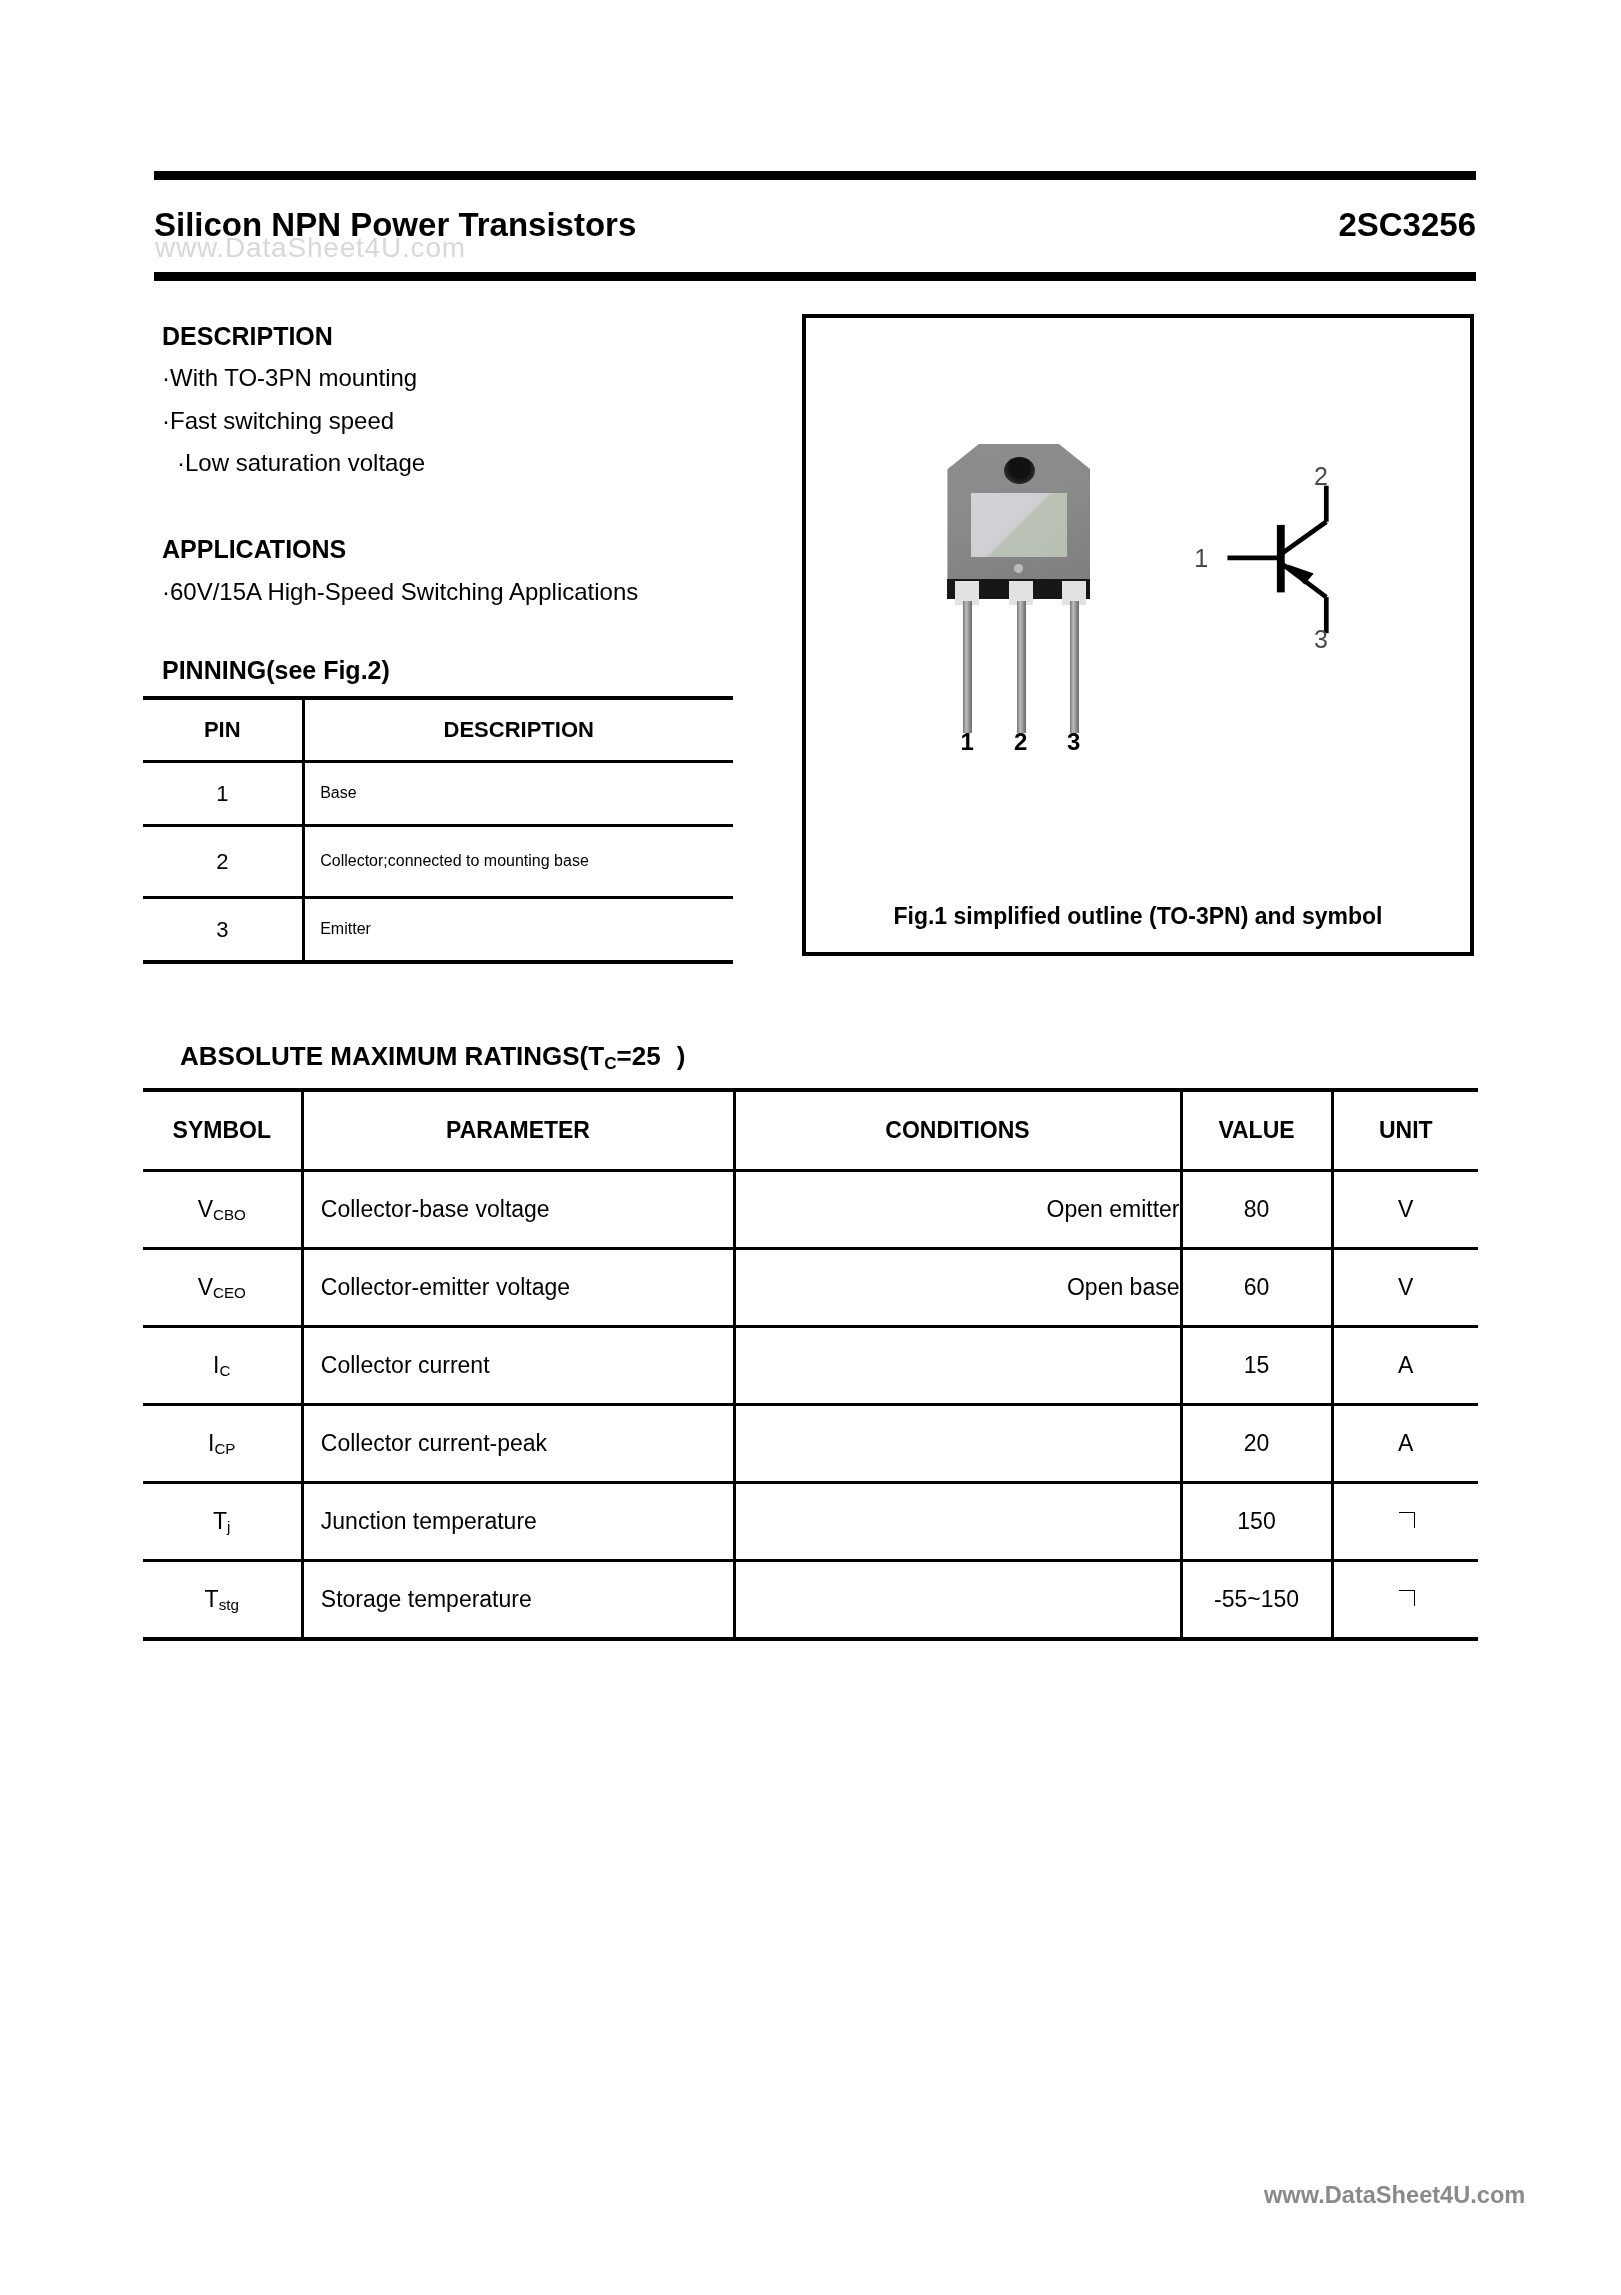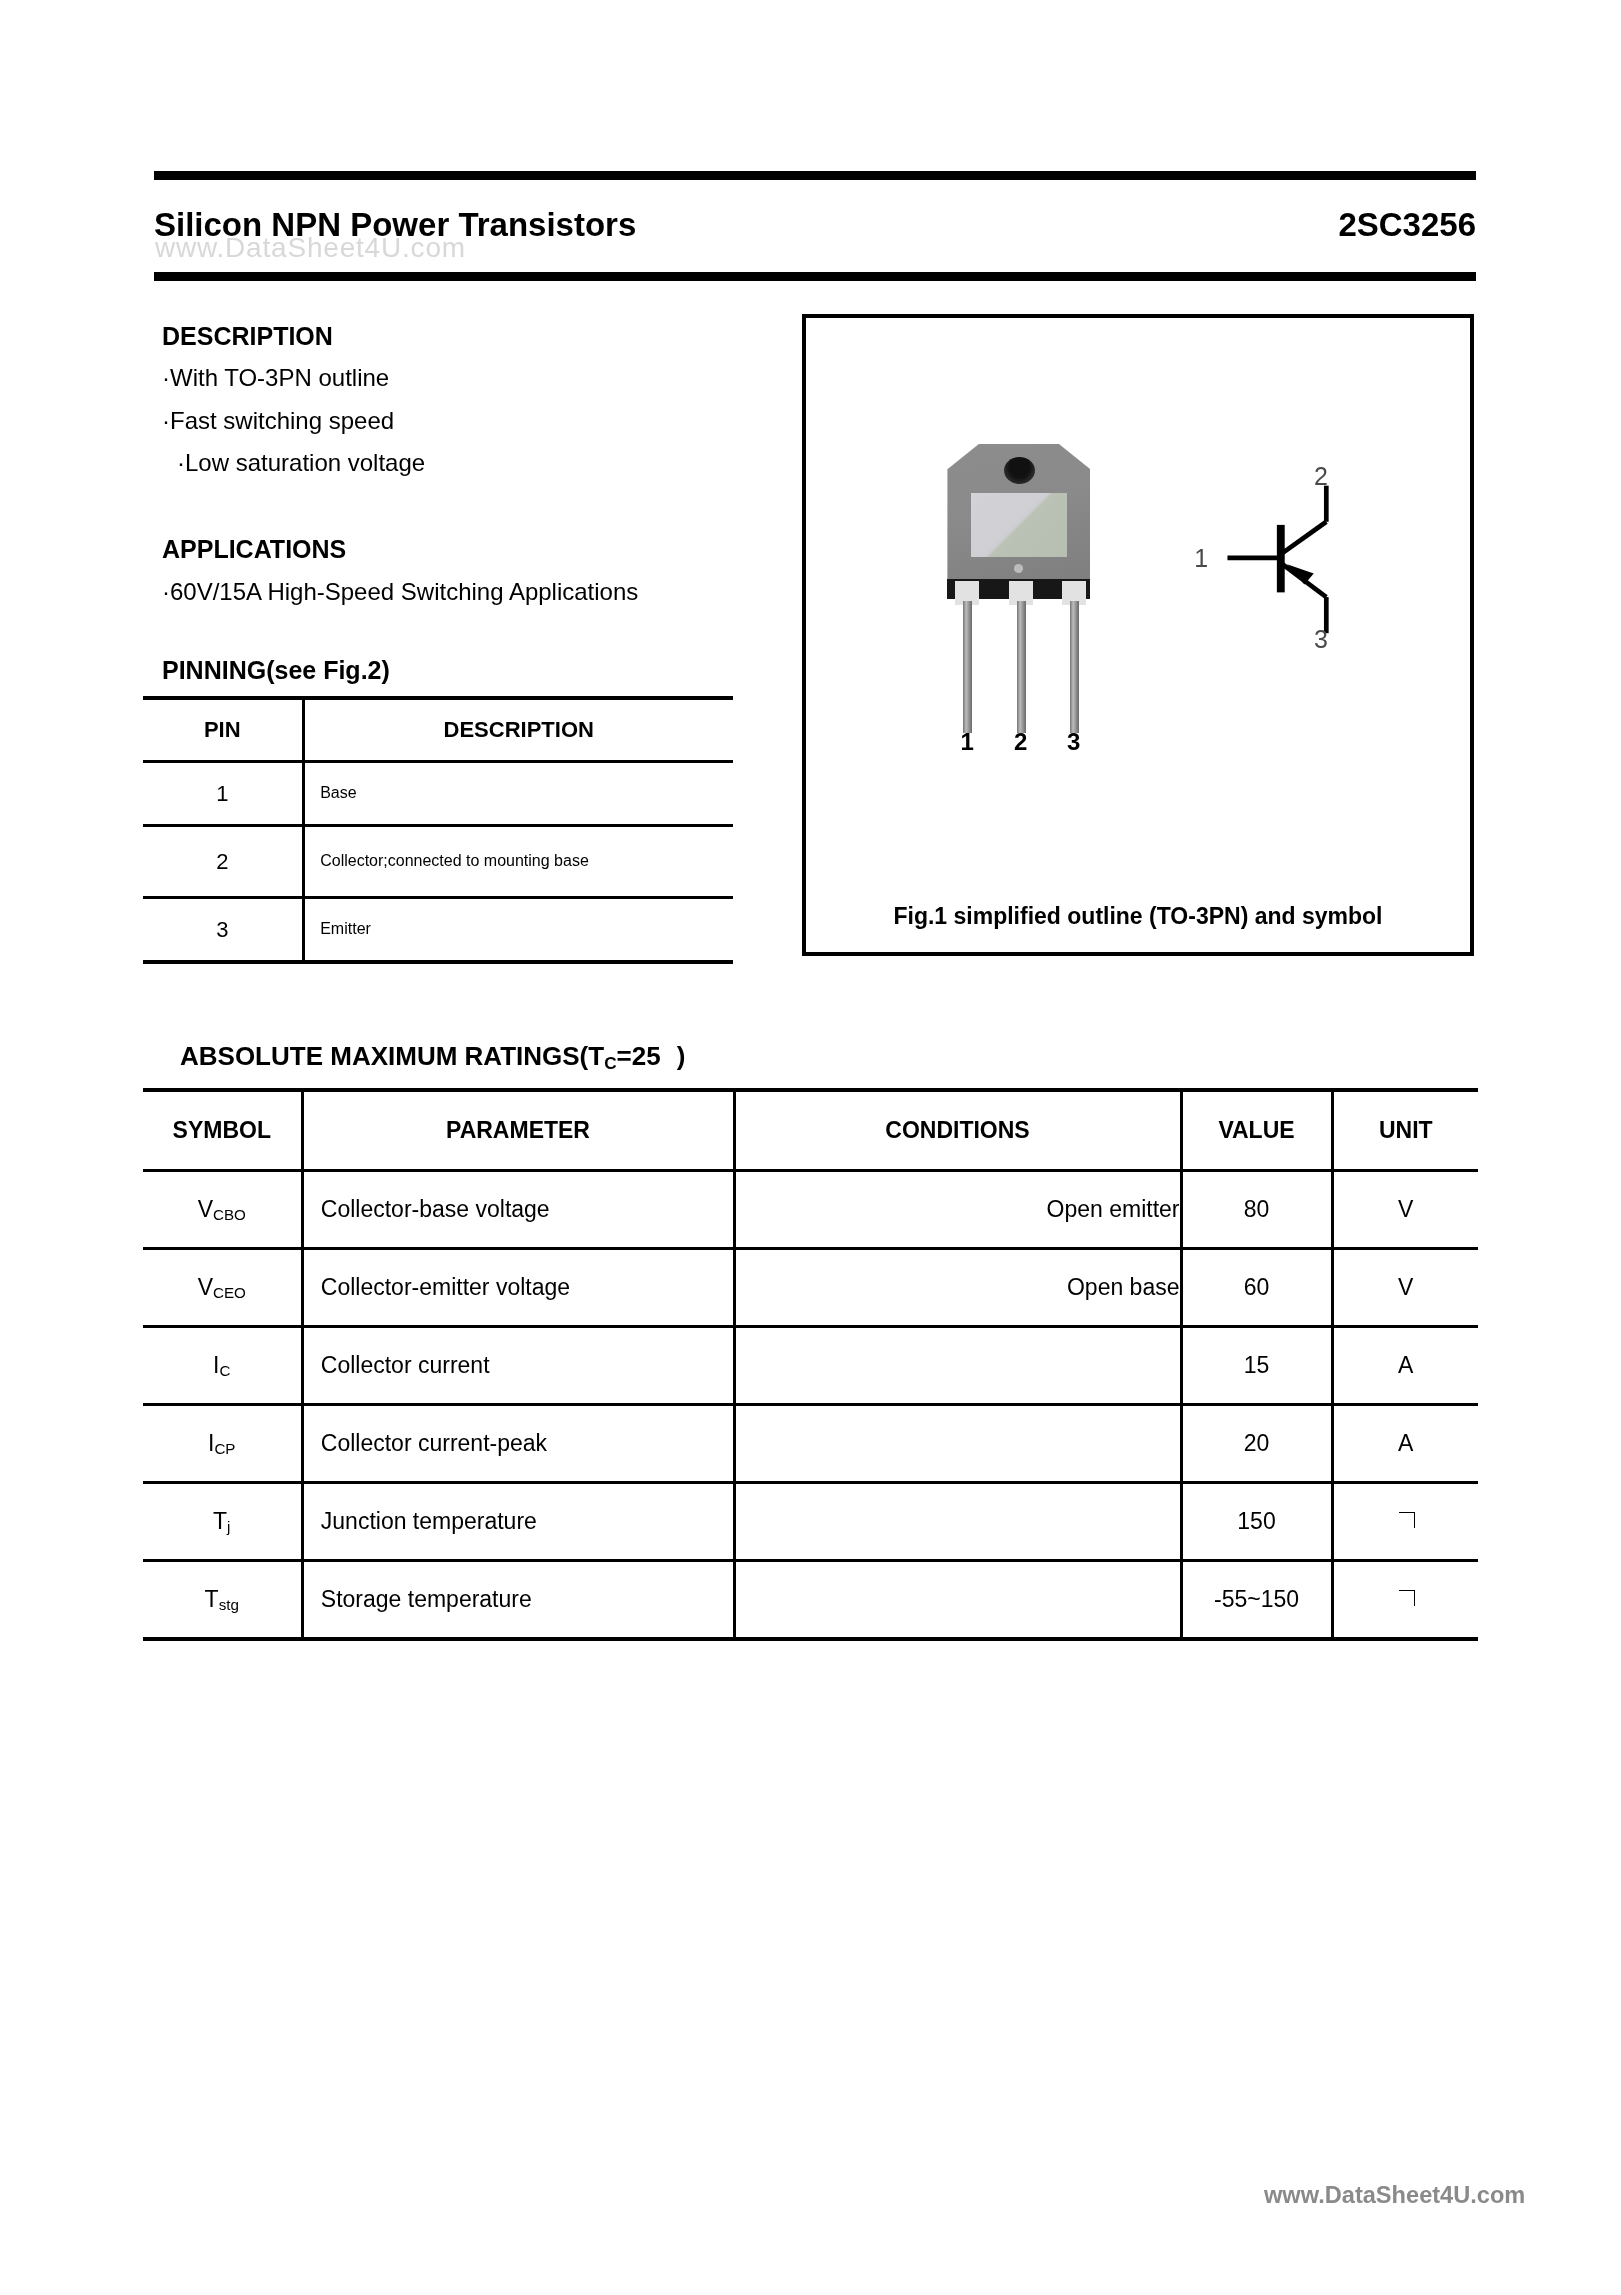--- a/index.html
+++ b/index.html
@@ -354,21 +354,21 @@
   <div class="wm-title">www.DataSheet4U.com</div>
 
   <div class="title-row">
     <div class="title-left">Silicon NPN Power Transistors</div>
     <div class="title-right">2SC3256</div>
   </div>
 
   <div class="rule rule-bottom"></div>
 
   <div class="sec-head" id="desc-head">DESCRIPTION</div>
-  <div class="body-line desc-item-0">·With TO-3PN outline</div>
+  <div class="body-line desc-item-0">·With TO-3PN mounting</div>
   <div class="body-line desc-item-1">·Fast switching speed</div>
   <div class="body-line desc-item-2">·Low saturation voltage</div>
 
   <div class="sec-head" id="app-head">APPLICATIONS</div>
   <div class="body-line app-item-0">·60V/15A High-Speed Switching Applications</div>
 
   <div class="sec-head" id="pin-head">PINNING(see Fig.2)</div>
 
   <div class="pin-table">
     <table>

